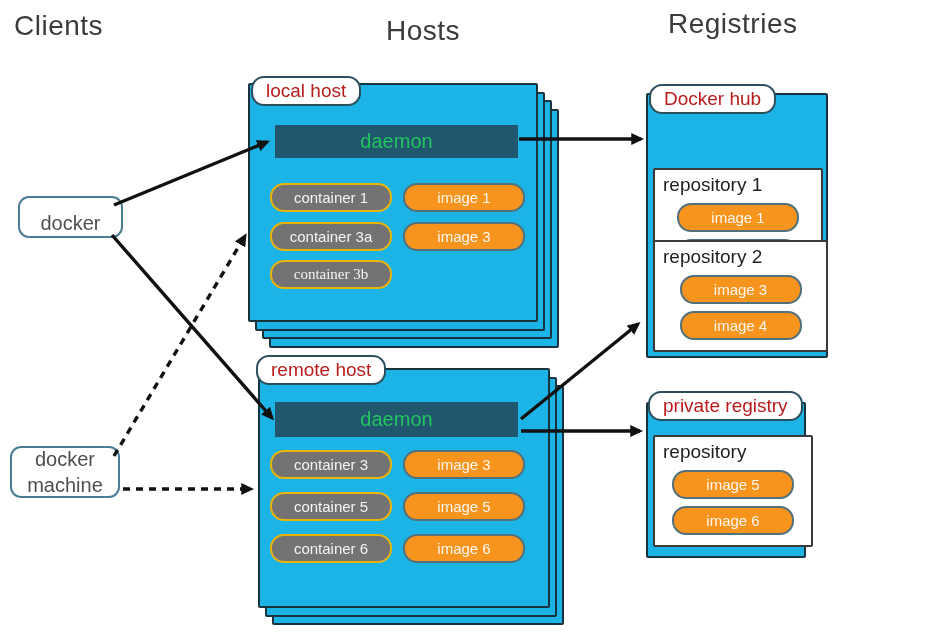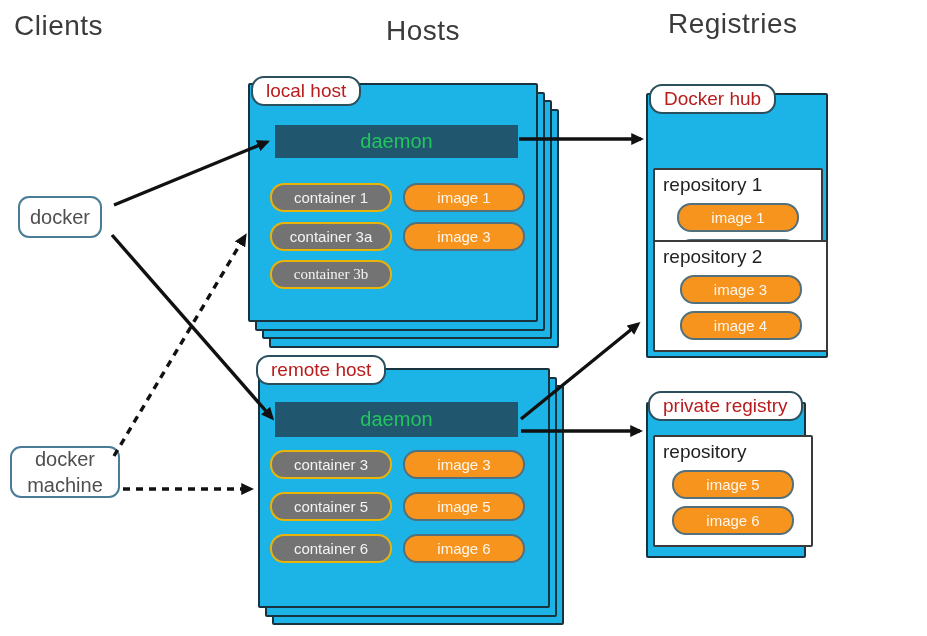--- a/index.html
+++ b/index.html
@@ -18,21 +18,21 @@
   .hdr-hosts      { left:386px; top:15px; }
   .hdr-registries { left:668px; top:8px; }
 
   
   .client-box {
     position:absolute; background:#fff;
     border:2.5px solid #4a7c96; border-radius:11px;
     display:flex; align-items:center; justify-content:center;
     text-align:center; color:#4f4f4f; font-size:20px; line-height:1.3;
   }
-  .client-docker  { left:18px; top:196px; width:84px;  height:42px; }
+  .client-docker  { left:18px; top:196px; width:105px;  height:42px;align-items:flex-end; }
   .client-machine { left:10px; top:446px; width:110px; height:52px; }
 
   
   .host, .registry { position:absolute; }
   .layer {
     position:absolute; left:0; top:0; right:0; bottom:0;
     background:#1cb4e7; border:2px solid #18323e; border-radius:2px;
   }
   .layer.a { transform:translate(21px,26px); }
   .layer.b { transform:translate(14px,17px); }

